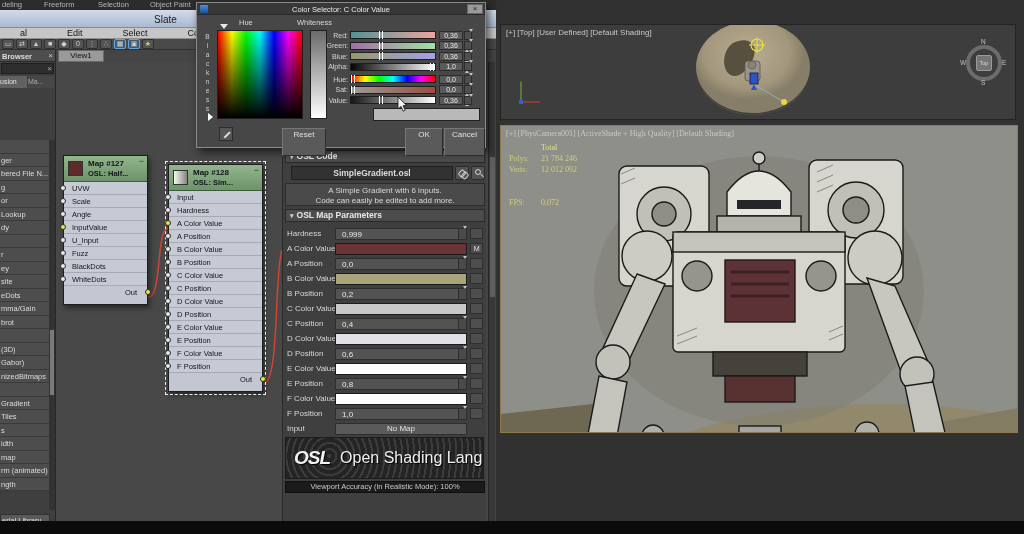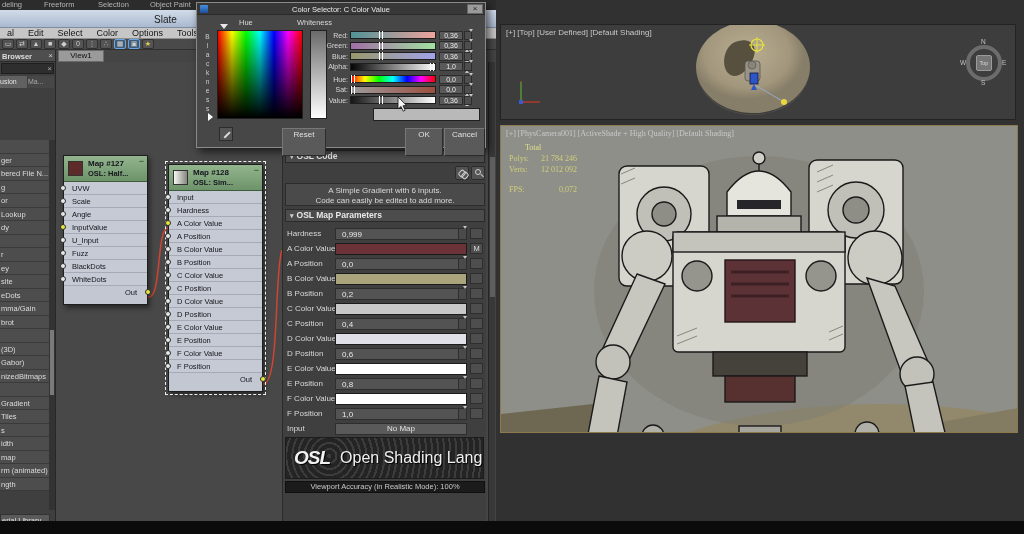--- a/index.html
+++ b/index.html
@@ -11,21 +11,21 @@
   .ribbon { position:absolute; left:0; top:0; width:496px; height:10px; background:#2c2c2c; overflow:hidden; }
   .ribbon span { position:absolute; top:0; font-size:7.5px; color:#b4b4b4; white-space:nowrap; }
 
   
   .slate { position:absolute; left:0; top:10px; width:496px; height:511px; background:#454545; }
   .titlebar { position:absolute; left:0; top:0; width:100%; height:18px;
               background:linear-gradient(#d2dcea,#a9b9cf); border-bottom:1px solid #7e8da2; }
   .titlebar .wt { position:absolute; left:154px; top:4px; font-size:10px; color:#1a1a1a; }
   .menubar { position:absolute; left:0; top:18px; width:100%; height:11px; background:#c6c6c6;
              display:flex; align-items:center; border-bottom:1px solid #8e8e8e; }
-  .menubar span { font-size:9px; color:#141414; padding:0 7px; white-space:nowrap; }
+  .menubar span { font-size:9px; color:#141414; padding:0 20px; white-space:nowrap; }
   .toolbar { position:absolute; left:0; top:29px; width:100%; height:11px; background:#4a4a4a;
              display:flex; align-items:center; gap:2px; padding-left:2px; border-bottom:1px solid #303030; }
   .tb { width:12px; height:10px; background:#545454; border:1px solid #313131; border-radius:2px;
         font-size:7px; color:#cfcfcf; line-height:8px; text-align:center; overflow:hidden; }
   .tb.active { background:#3f5a74; border-color:#6aa6e0; }
 
   
   .browser { position:absolute; left:0; top:40px; width:56px; height:471px; background:#3f3f3f; border-right:1px solid #272727; }
   .bhead { position:absolute; left:0; top:0; width:100%; height:12px; background:#4e4e4e; border-bottom:1px solid #2b2b2b; }
   .bhead .bt { position:absolute; left:2px; top:2px; font-size:7.5px; font-weight:bold; color:#ddd; }
@@ -161,22 +161,22 @@
   .vplabel { position:absolute; left:5px; top:3px; font-size:8px; color:#c8c8c8; white-space:nowrap; z-index:5; }
   .viewcube { position:absolute; left:461px; top:16px; width:44px; height:44px; z-index:5; }
   .vcring { position:absolute; left:4px; top:4px; width:36px; height:36px; border:4px solid #6c6c6c; border-radius:50%; }
   .vccenter { position:absolute; left:14px; top:14px; width:16px; height:16px; background:#757575; border:1px solid #9a9a9a;
               border-radius:2px; font-size:5.5px; color:#d6d6d6; text-align:center; line-height:14px; }
   .vcl { position:absolute; font-size:6.5px; color:#c2c2c2; }
   .camvp { position:absolute; left:4px; top:125px; width:518px; height:308px; border:1px solid #8d7b4f; overflow:hidden; background:#8f8f89;font-family:Liberation Serif, serif; }
   .stats { position:absolute; left:8px; top:16px; z-index:5; font-size:8px; color:#cfcf7a; line-height:11px; }
   .stats .srow2 { display:flex; }
   .stats .sl { width:32px; }
-  .stats .total { color:#e0e08a; margin-left:16px; }
-  .stats .fps { margin-top:9px;justify-content:space-between; }
+  .stats .total { color:#e0e08a; margin-left:32px; }
+  .stats .fps { margin-top:22px; }
   .render { position:absolute; left:0; top:0; }
 
   .bottombar { position:absolute; left:0; top:521px; width:1024px; height:13px; background:#0b0b0b; }
 </style>
 </head>
 <body>
 
 <div class="screen">
 
   <div class="ribbon">
@@ -422,20 +422,21 @@
           <span class="noutdot" style="background:#e6e63c"></span>
         </div>
         <div class="nfoot"></div>
       </div>
     </div>
 
     <div class="ppanel">
       <div class="rollhead" style="top:88px">
         <span class="arr">▾</span><span>OSL Code</span>
       </div>
+      <div class="oslfile">SimpleGradient.osl</div>
       <div class="oslbtn" style="left:172px">
         <i class="lnk1"></i>
           <i class="lnk2"></i>
       </div>
       <div class="oslbtn" style="left:188px">
         <i class="mag"></i>
           <i class="magt"></i>
       </div>
       <div class="osldesc">
         <div>A Simple Gradient with 6 inputs.</div>

